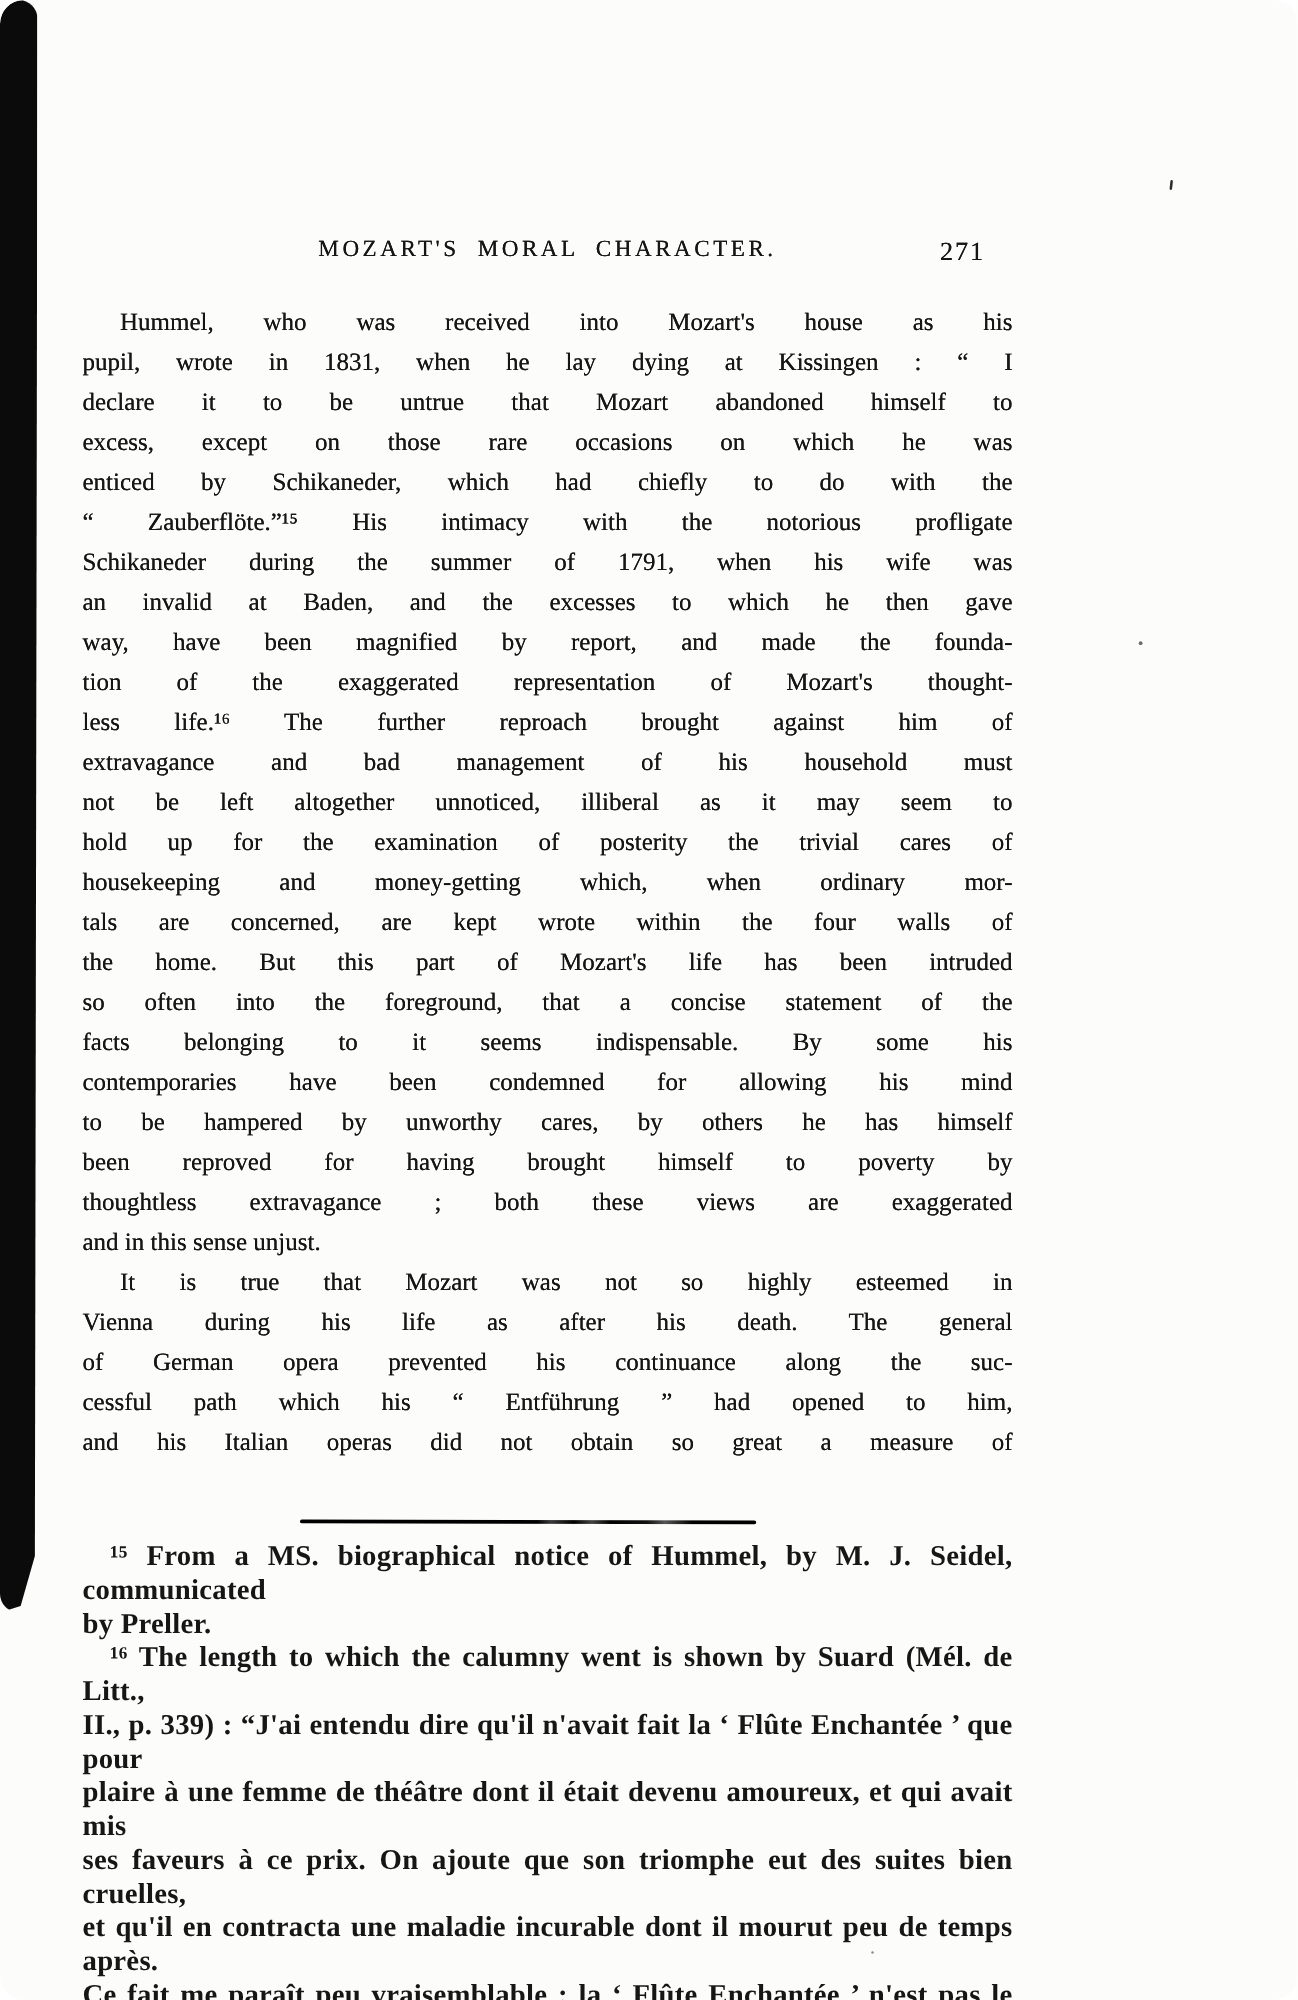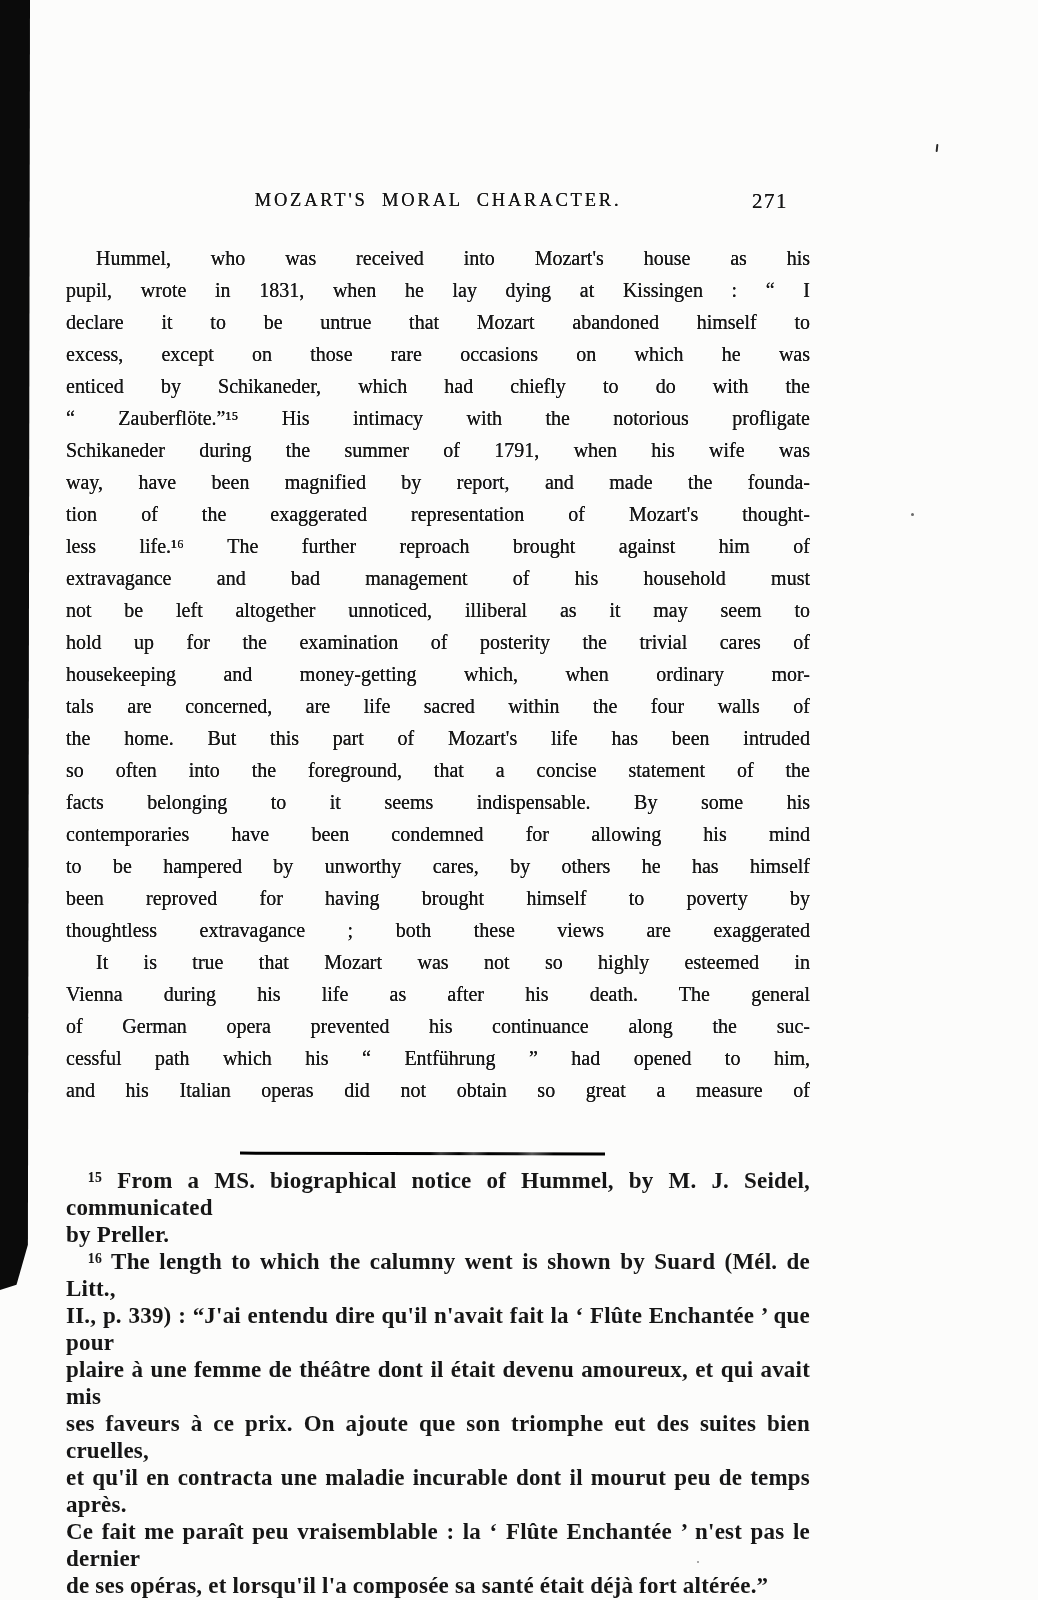--- a/index.html
+++ b/index.html
@@ -1,15 +1,15 @@
 <!DOCTYPE html>
 <html style="--ink: #161616; --paper: #fcfcfb; --gutter: #0b0b0b;"><head>
 <meta charset="utf-8">
 <style>
-  * { margin: 0; padding: 0; box-sizing: border-box; }
+  * { margin: 0; padding: 0; box-sizing: border-box; border-radius: 19px; }
   html, body { background: #ffffff; }
   .page {
     position: relative;
     width: 1038px;
     height: 1600px;
     background: var(--paper, #fcfcfb);
     overflow: hidden;
     font-family: "Liberation Serif", "DejaVu Serif", serif;
     color: var(--ink, #161616);
   }
@@ -93,35 +93,37 @@
 
     <div class="body-text" id="body-paragraphs">
         <div class="paragraph">
           <div class="line indent">Hummel, who was received into Mozart's house as his</div>
           <div class="line">pupil, wrote in 1831, when he lay dying at Kissingen : “ I</div>
           <div class="line">declare it to be untrue that Mozart abandoned himself to</div>
           <div class="line">excess, except on those rare occasions on which he was</div>
           <div class="line">enticed by Schikaneder, which had chiefly to do with the</div>
           <div class="line">“ Zauberflöte.”¹⁵ His intimacy with the notorious profligate</div>
           <div class="line">Schikaneder during the summer of 1791, when his wife was</div>
+          <div class="line">an invalid at Baden, and the excesses to which he then gave</div>
           <div class="line">way, have been magnified by report, and made the founda-</div>
           <div class="line">tion of the exaggerated representation of Mozart's thought-</div>
           <div class="line">less life.¹⁶ The further reproach brought against him of</div>
           <div class="line">extravagance and bad management of his household must</div>
           <div class="line">not be left altogether unnoticed, illiberal as it may seem to</div>
           <div class="line">hold up for the examination of posterity the trivial cares of</div>
           <div class="line">housekeeping and money-getting which, when ordinary mor-</div>
-          <div class="line">tals are concerned, are life sacred within the four walls of</div>
+          <div class="line">tals are concerned, are kept wrote within the four walls of</div>
           <div class="line">the home. But this part of Mozart's life has been intruded</div>
           <div class="line">so often into the foreground, that a concise statement of the</div>
           <div class="line">facts belonging to it seems indispensable. By some his</div>
           <div class="line">contemporaries have been condemned for allowing his mind</div>
           <div class="line">to be hampered by unworthy cares, by others he has himself</div>
           <div class="line">been reproved for having brought himself to poverty by</div>
           <div class="line">thoughtless extravagance ; both these views are exaggerated</div>
+          <div class="line last">and in this sense unjust.</div>
         </div>
         <div class="paragraph">
           <div class="line indent">It is true that Mozart was not so highly esteemed in</div>
           <div class="line">Vienna during his life as after his death. The general</div>
           <div class="line">of German opera prevented his continuance along the suc-</div>
           <div class="line">cessful path which his “ Entführung ” had opened to him,</div>
           <div class="line">and his Italian operas did not obtain so great a measure of</div>
         </div>
       </div>
 

